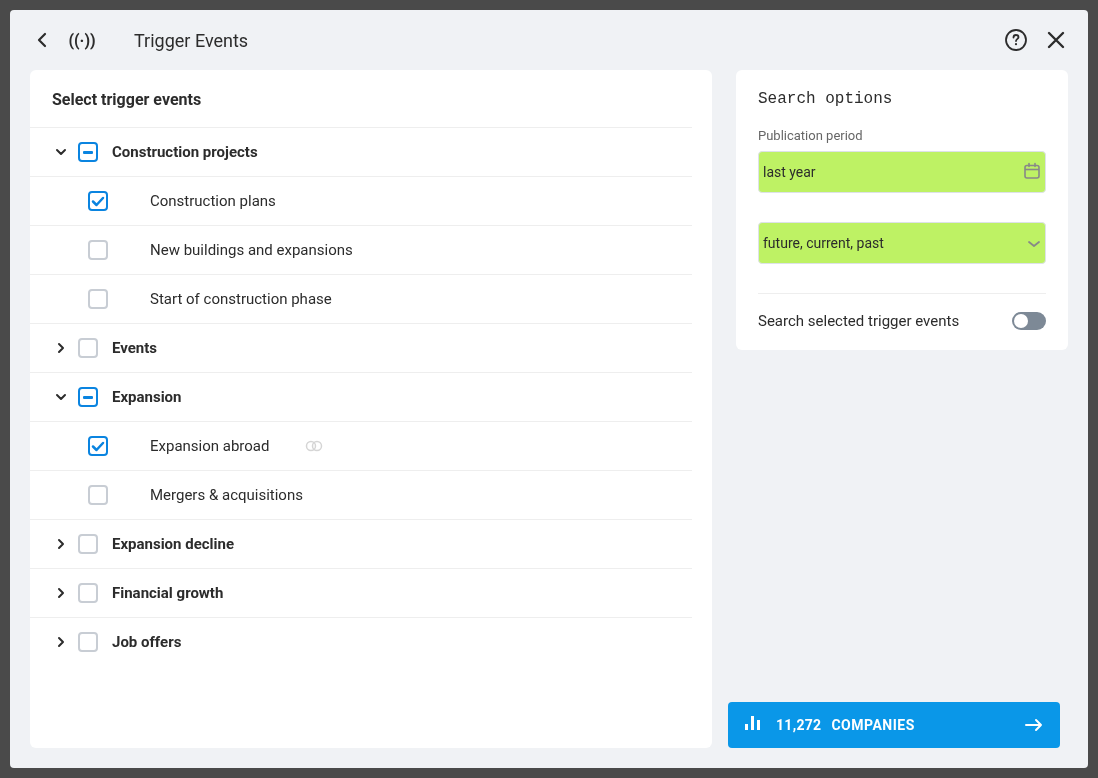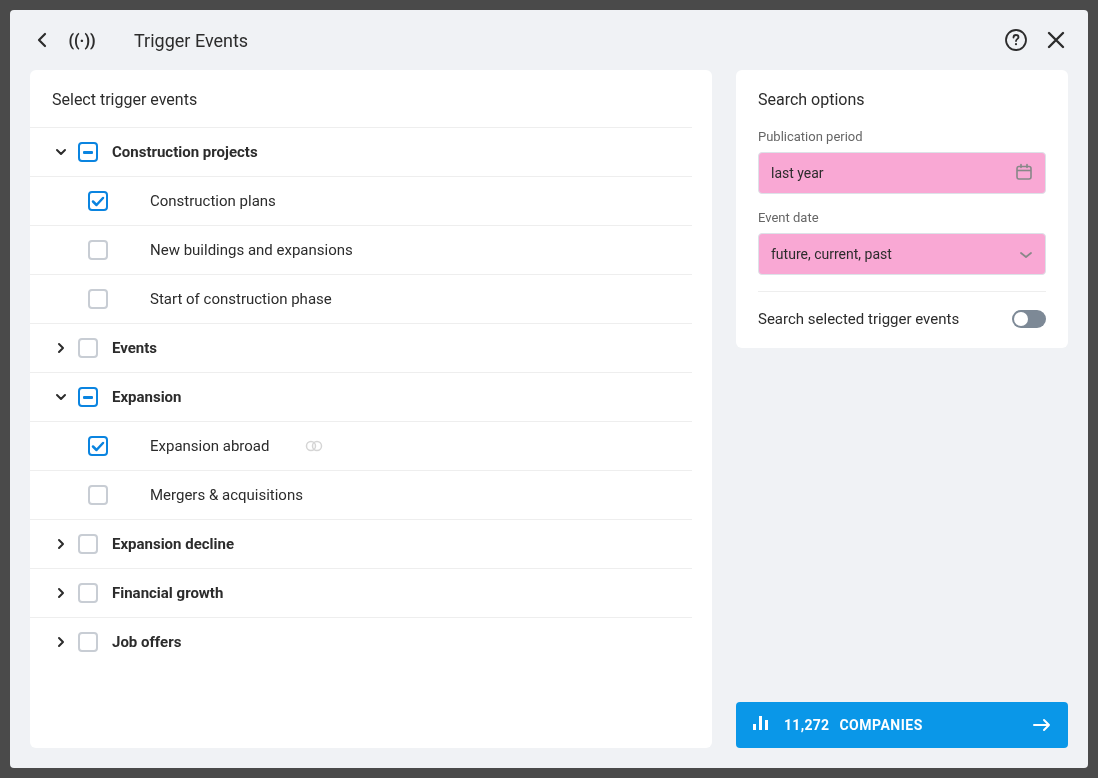--- a/index.html
+++ b/index.html
@@ -82,21 +82,21 @@
       flex: 1;
       background: #fff;
       border-radius: 6px;
       display: flex;
       flex-direction: column;
       overflow: hidden;
     }
     .panel-header {
       padding: 20px 22px 18px 22px;
       font-size: 16px;
-      font-weight: 400;
+      font-weight: 700;
       color: #2c2c2c;
     }
     .tree-container {
       flex: 1;
       overflow-y: auto;
       padding-right: 20px;
     }
     .tree-container::-webkit-scrollbar {
       width: 6px;
     }
@@ -183,42 +183,43 @@
     .options-card {
       background: #fff;
       border-radius: 6px;
       padding: 20px 22px;
     }
     .options-title {
       font-size: 16px;
       font-weight: 400;
       color: #2c2c2c;
       margin-bottom: 20px;
+      font-family: Liberation Mono, monospace;
     }
     .field-label {
       font-size: 13px;
       color: #666;
       margin-bottom: 8px;
     }
     .field-group {
-      margin-bottom: 16px;
+      margin-bottom: 29px;
     }
     .input-box, .select-box {
       width: 100%;
       height: 42px;
       border: 1px solid #dde2e8;
       border-radius: 4px;
-      padding: 0 12px;
+      padding: 0 4px;
       font-size: 14px;
       color: #2c2c2c;
       display: flex;
       align-items: center;
       justify-content: space-between;
       cursor: pointer;
-      background: #f9a8d4;
+      background: #bef264;
     }
     .input-icon {
       color: #888;
     }
     .divider {
       height: 1px;
       background: #eee;
       margin-bottom: 18px;
     }
     .toggle-row {
@@ -243,21 +244,21 @@
       height: 14px;
       background: #fff;
       border-radius: 50%;
       position: absolute;
       top: 2px;
       left: 2px;
     }
     .results-bar {
       position: absolute;
       bottom: 20px;
-      right: 20px;
+      right: 28px;
       width: 332px;
       height: 46px;
       background: #0a97e8;
       border-radius: 4px;
       display: flex;
       align-items: center;
       padding: 0 16px;
       cursor: pointer;
       color: #fff;
     }
@@ -441,21 +442,20 @@
               <svg width="18" height="18" viewBox="0 0 18 18" fill="none">
                 <rect x="2" y="3.5" width="14" height="12.5" rx="2" stroke="#888" stroke-width="1.6"></rect>
                 <path d="M2 7.5H16" stroke="#888" stroke-width="1.6"></path>
                 <path d="M6 1.5V4.5M12 1.5V4.5" stroke="#888" stroke-width="1.6" stroke-linecap="round"></path>
               </svg>
             </span>
           </div>
         </div>
 
         <div class="field-group">
-          <div class="field-label">Event date</div>
           <div class="select-box">
             <span>future, current, past</span>
             <span class="input-icon">
               <svg width="14" height="8" viewBox="0 0 14 8" fill="none">
                 <path d="M2 2L7 6L12 2" stroke="#888" stroke-width="1.8" stroke-linecap="round" stroke-linejoin="round"></path>
               </svg>
             </span>
           </div>
         </div>
 

